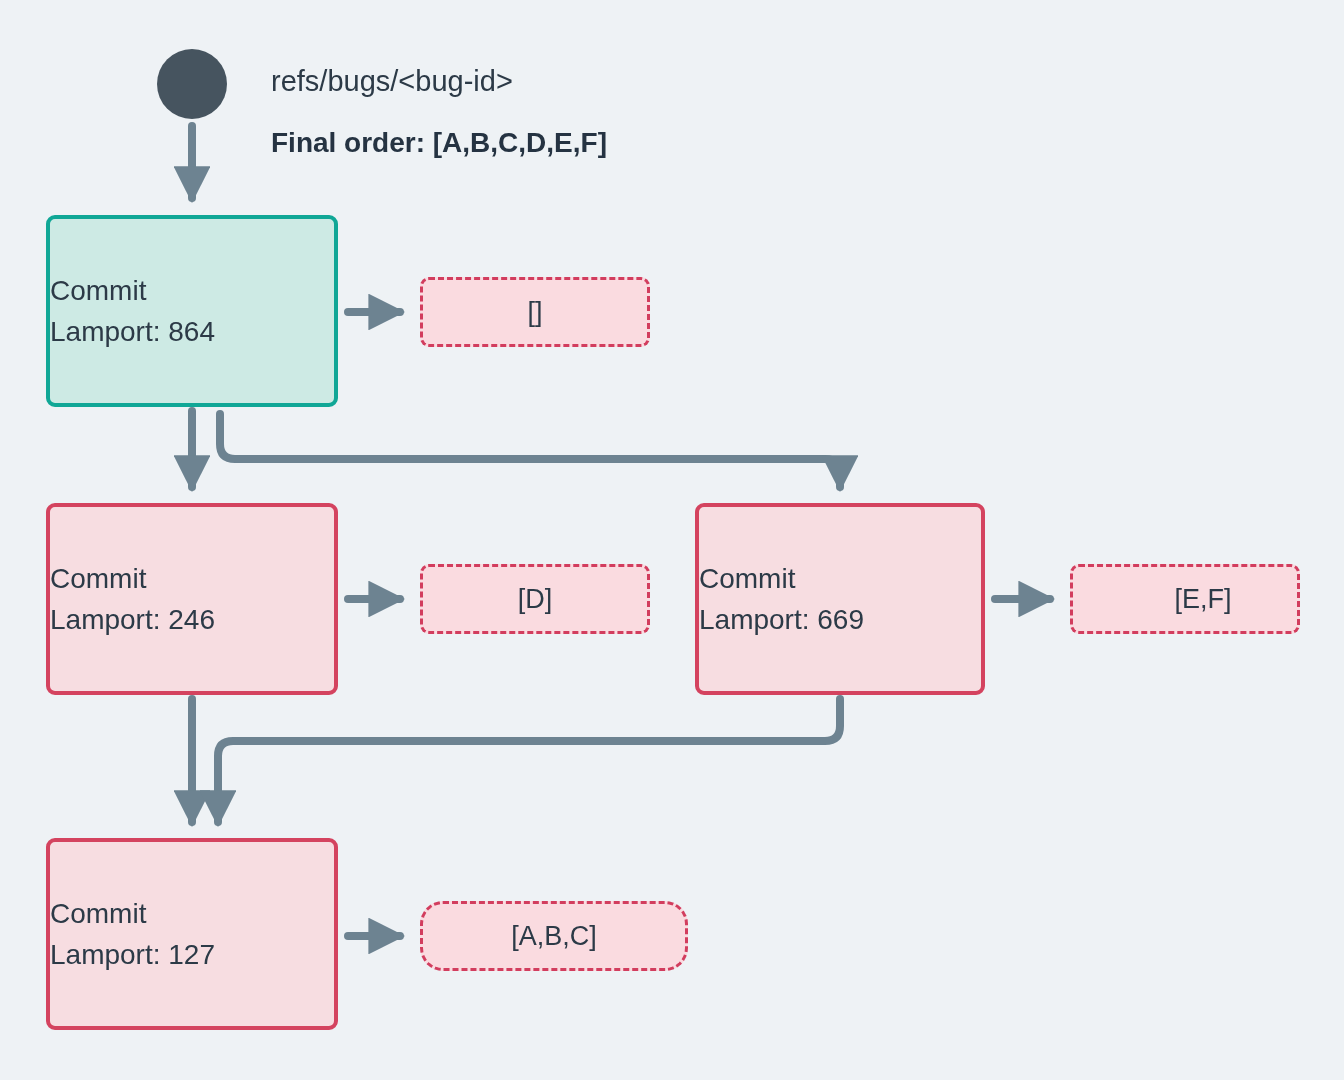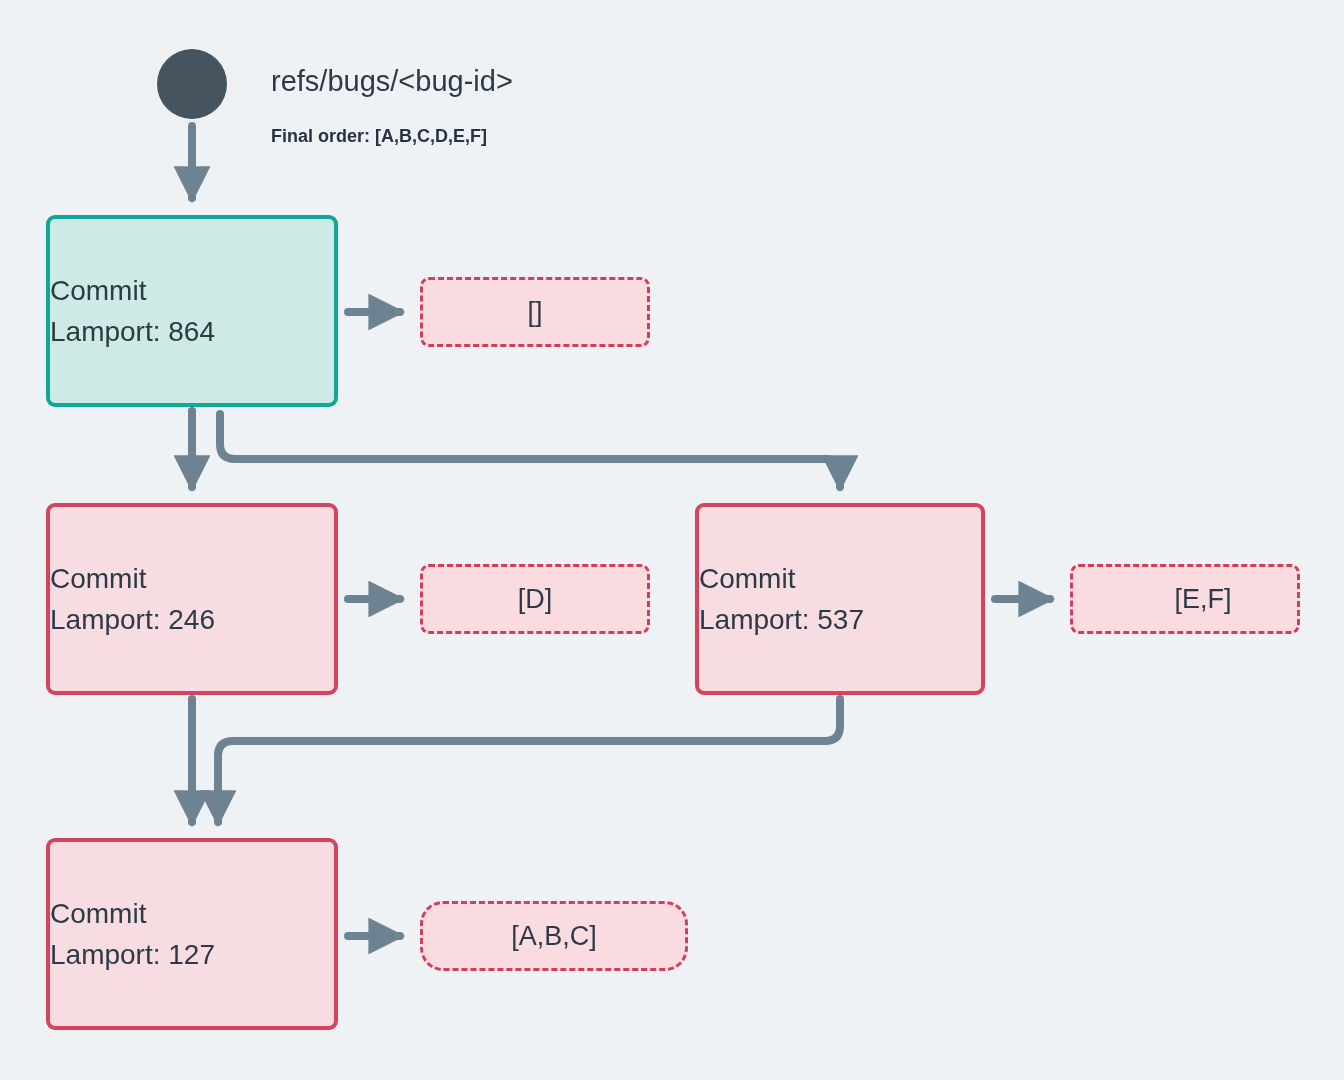--- a/index.html
+++ b/index.html
@@ -51,21 +51,21 @@
     font-size: 29px;
     line-height: 1.2;
     font-weight: 400;
     color: #2c3a47;
     white-space: nowrap;
   }
   .final-order-label {
     position: absolute;
     left: 271px;
     top: 126px;
-    font-size: 18px;
+    font-size: 28px;
     line-height: 1.2;
     font-weight: 700;
     color: #253342;
     white-space: nowrap;
     text-align: right;
   }
 
   
   .commit-node {
     position: absolute;
@@ -154,21 +154,21 @@
   <div class="commit-node pink" style="left:46px; top:503px; width:292px; height:192px;">
     <div class="node-title">Commit</div>
     <div class="node-sub">Lamport: 246</div>
   </div>
   <div class="payload-box" style="left:420px; top:564px; width:230px; height:70px;">
     <span>[D]</span>
   </div>
 
   <div class="commit-node pink" style="left:695px; top:503px; width:290px; height:192px;">
     <div class="node-title">Commit</div>
-    <div class="node-sub">Lamport: 537</div>
+    <div class="node-sub">Lamport: 669</div>
   </div>
   <div class="payload-box" style="left:1070px; top:564px; width:230px; height:70px;padding-left:36px;">
     <span>[E,F]</span>
   </div>
 
   <div class="commit-node pink" style="left:46px; top:838px; width:292px; height:192px;">
     <div class="node-title">Commit</div>
     <div class="node-sub">Lamport: 127</div>
   </div>
   <div class="payload-box" style="left:420px; top:901px; width:268px; height:70px;border-radius:23px;">

